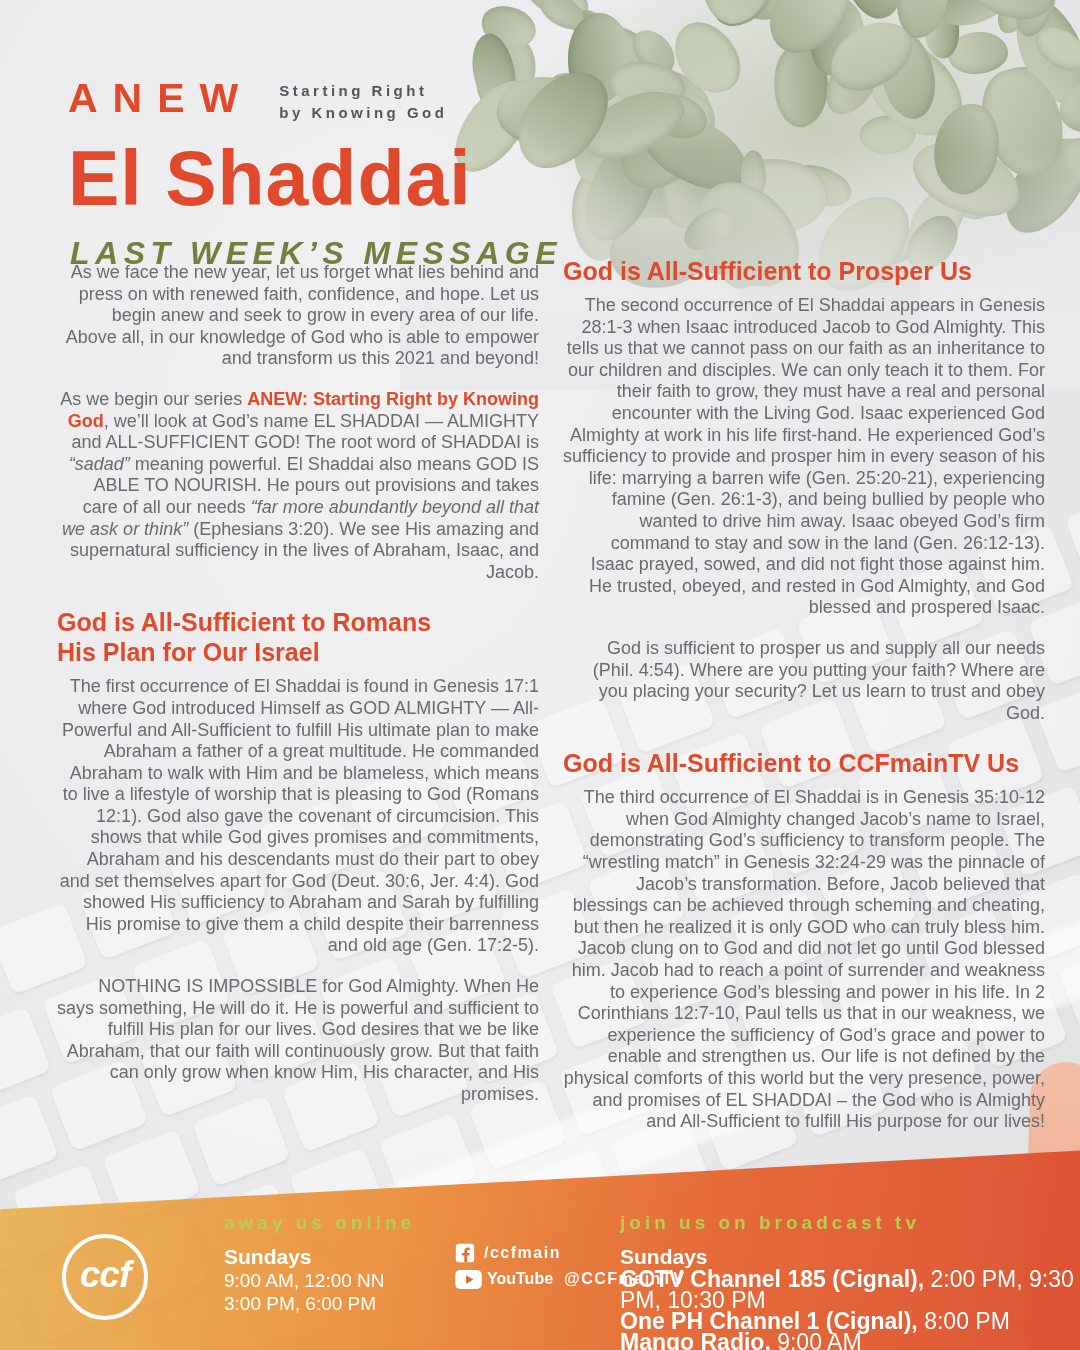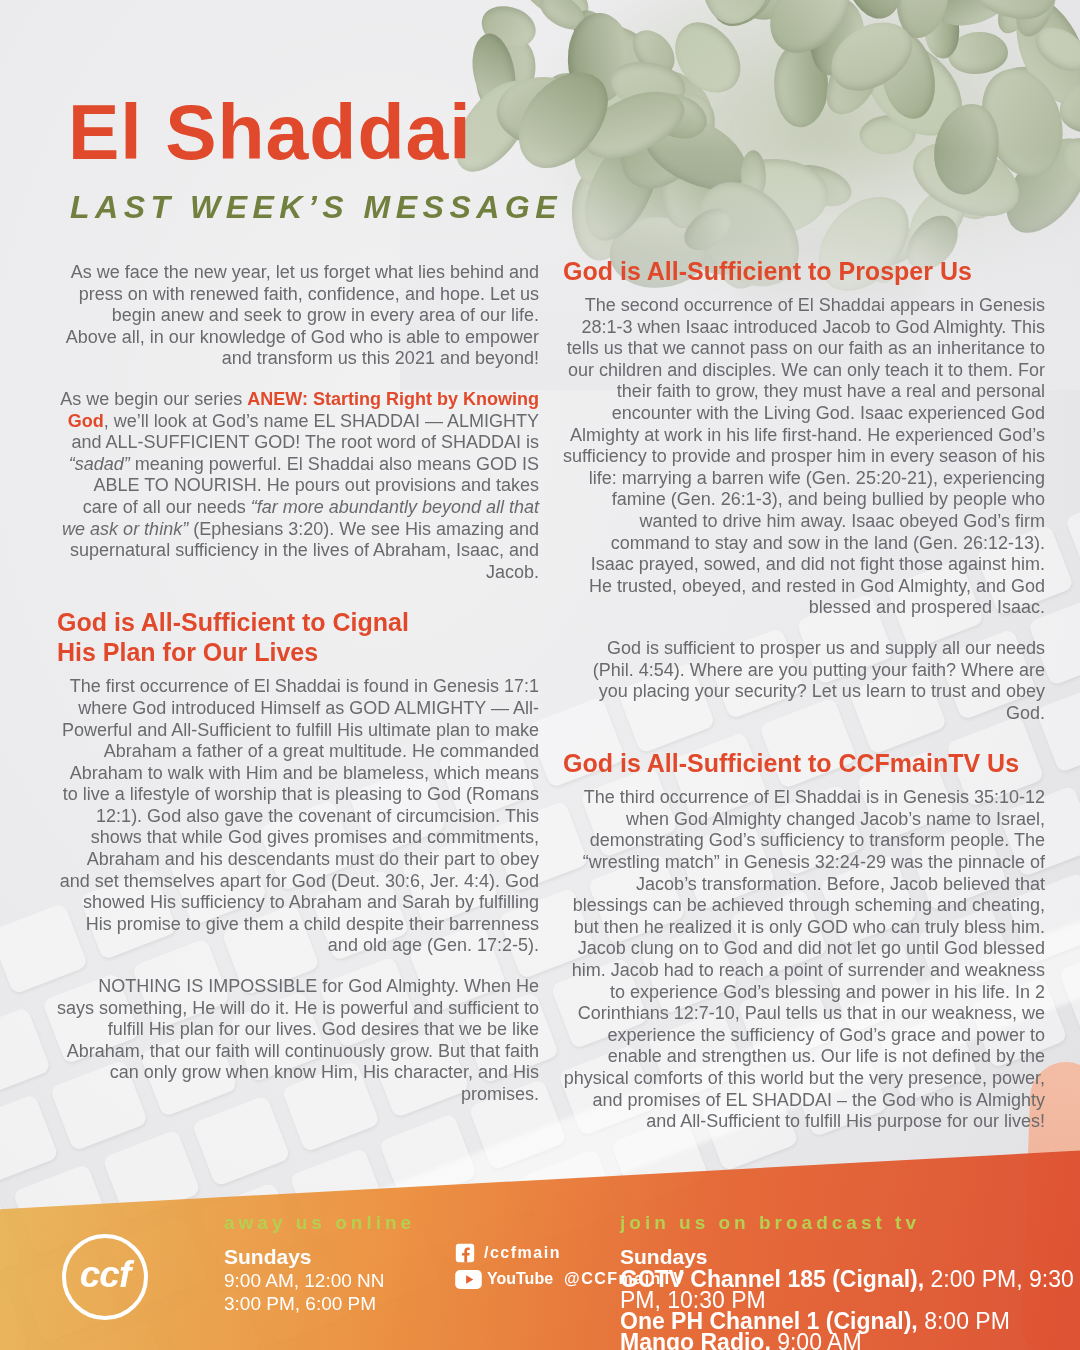--- a/index.html
+++ b/index.html
@@ -234,30 +234,37 @@
           <div class="leaf" style="left: 827.594px; top: 26.221px; width: 87.3076px; height: 59.9995px; background: linear-gradient(12deg, rgb(183, 192, 165), rgb(200, 207, 185)); transform: rotate(333deg);"></div>
           <div class="leaf" style="left: 681.613px; top: 212.946px; width: 51.8551px; height: 33.6829px; background: linear-gradient(271deg, rgb(147, 160, 127), rgb(200, 207, 185)); transform: rotate(146deg);"></div>
           <div class="leaf" style="left: 960.863px; top: -53.4737px; width: 97.1288px; height: 68.5343px; background: linear-gradient(218deg, rgb(170, 180, 151), rgb(200, 207, 185)); transform: rotate(30deg);"></div>
         </div>
       <div class="plant-fade"></div>
     </div>
   </div>
   <div class="hand"></div>
 
   <div class="header">
+    <div class="anew-row">
+      <div class="anew">ANEW</div>
+      <div class="tagline">
+        <div>Starting Right</div>
+        <div>by Knowing God</div>
+      </div>
+    </div>
     <div class="main-title">El Shaddai</div>
     <div class="subtitle">LAST WEEK’S MESSAGE</div>
   </div>
 
   <section class="col col-left">
       <p class="body-par"><span class="seg-normal">As we face the new year, let us forget what lies behind and press on with renewed faith, confidence, and hope. Let us begin anew and seek to grow in every area of our life. Above all, in our knowledge of God who is able to empower and transform us this 2021 and beyond!</span></p>
       <p class="body-par"><span class="seg-normal">As we begin our series </span><span class="seg-bold-red">ANEW: Starting Right by Knowing God</span><span class="seg-normal">, we’ll look at God’s name EL SHADDAI — ALMIGHTY and ALL-SUFFICIENT GOD! The root word of SHADDAI is </span><span class="seg-italic">“sadad”</span><span class="seg-normal"> meaning powerful. El Shaddai also means GOD IS ABLE TO NOURISH. He pours out provisions and takes care of all our needs </span><span class="seg-italic">“far more abundantly beyond all that we ask or think”</span><span class="seg-normal"> (Ephesians 3:20). We see His amazing and supernatural sufficiency in the lives of Abraham, Isaac, and Jacob.</span></p>
       <h3 class="section-heading">
-        <div>God is All-Sufficient to Cignal</div>
-        <div>His Plan for Our Lives</div>
+        <div>God is All-Sufficient to Romans</div>
+        <div>His Plan for Our Israel</div>
       </h3>
       <p class="body-par"><span class="seg-normal">The first occurrence of El Shaddai is found in Genesis 17:1 where God introduced Himself as GOD ALMIGHTY — All-Powerful and All-Sufficient to fulfill His ultimate plan to make Abraham a father of a great multitude. He commanded Abraham to walk with Him and be blameless, which means to live a lifestyle of worship that is pleasing to God (Romans 12:1). God also gave the covenant of circumcision. This shows that while God gives promises and commitments, Abraham and his descendants must do their part to obey and set themselves apart for God (Deut. 30:6, Jer. 4:4). God showed His sufficiency to Abraham and Sarah by fulfilling His promise to give them a child despite their barrenness and old age (Gen. 17:2-5).</span></p>
       <p class="body-par"><span class="seg-normal">NOTHING IS IMPOSSIBLE for God Almighty. When He says something, He will do it. He is powerful and sufficient to fulfill His plan for our lives. God desires that we be like Abraham, that our faith will continuously grow. But that faith can only grow when know Him, His character, and His promises.</span></p>
     </section>
   <section class="col col-right">
       <h3 class="section-heading">
         <div>God is All-Sufficient to Prosper Us</div>
       </h3>
       <p class="body-par"><span class="seg-normal">The second occurrence of El Shaddai appears in Genesis 28:1-3 when Isaac introduced Jacob to God Almighty. This tells us that we cannot pass on our faith as an inheritance to our children and disciples. We can only teach it to them. For their faith to grow, they must have a real and personal encounter with the Living God. Isaac experienced God Almighty at work in his life first-hand. He experienced God’s sufficiency to provide and prosper him in every season of his life: marrying a barren wife (Gen. 25:20-21), experiencing famine (Gen. 26:1-3), and being bullied by people who wanted to drive him away. Isaac obeyed God’s firm command to stay and sow in the land (Gen. 26:12-13). Isaac prayed, sowed, and did not fight those against him. He trusted, obeyed, and rested in God Almighty, and God blessed and prospered Isaac.</span></p>
       <p class="body-par"><span class="seg-normal">God is sufficient to prosper us and supply all our needs (Phil. 4:54). Where are you putting your faith? Where are you placing your security? Let us learn to trust and obey God.</span></p>

